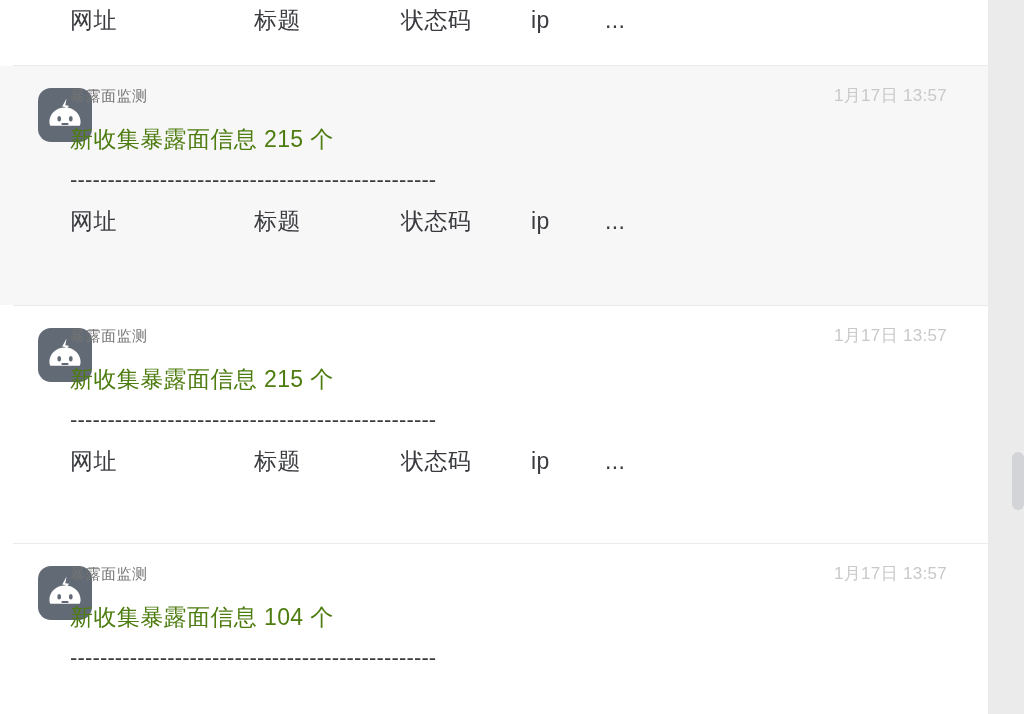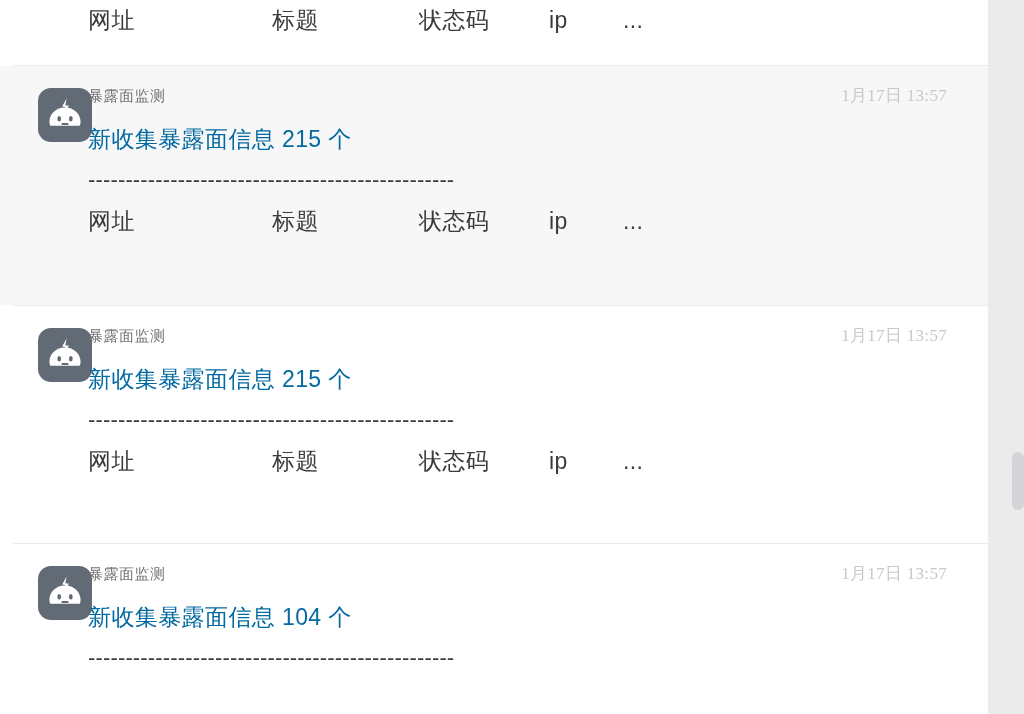--- a/index.html
+++ b/index.html
@@ -56,21 +56,21 @@
     top: 22px;
     width: 54px;
     height: 54px;
     border-radius: 13px;
     background: #626b75;
     display: block;
   }
   .avatar svg { display: block; width: 54px; height: 54px; }
 
   .msg-content {
-    margin-left: 88px;
+    margin-left: 70px;
     margin-right: 20px;
     position: relative;
   }
 
   .msg-head {
     position: relative;
     height: 24px;
   }
   .msg-title {
     font-size: 15px;
@@ -81,26 +81,25 @@
   }
   .msg-time {
     position: absolute;
     right: 21px;
     top: 0;
     font-size: 17px;
     color: #c9c9c9;
     line-height: 24px;
     white-space: nowrap;
     letter-spacing: 0.3px;
-    font-family: Liberation Serif, serif;
   }
 
   .msg-text {
     font-size: 23px;
-    color: #0369a1;
+    color: #4d7c0f;
     line-height: 34px;
     margin-top: 14px;
     white-space: nowrap;
     letter-spacing: 0.4px;
   }
 
   .msg-rule {
     font-size: 22px;
     color: #3a3b3f;
     line-height: 26px;

